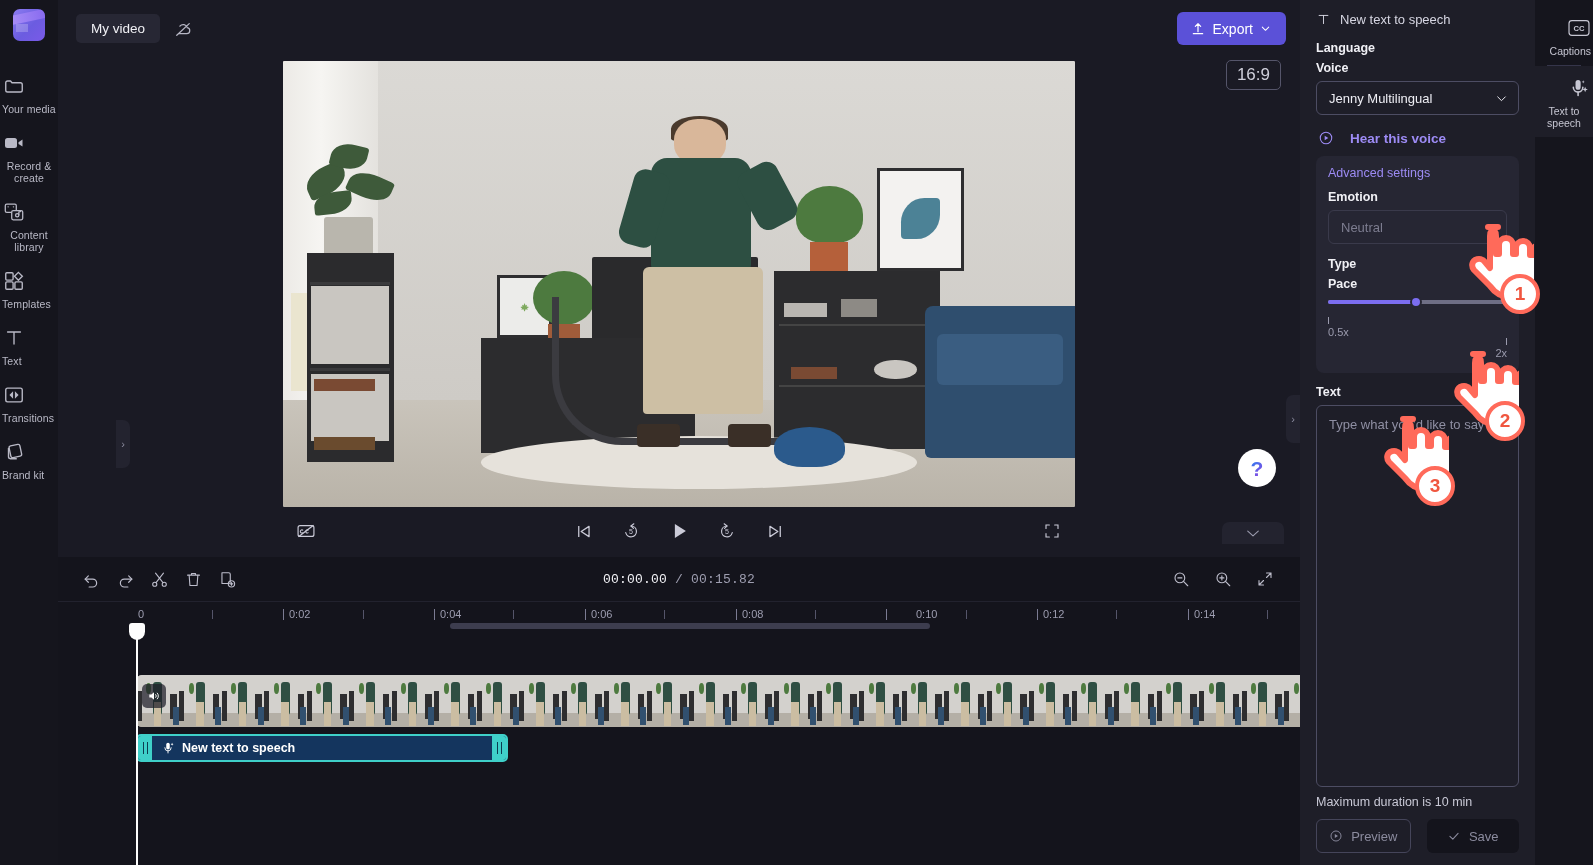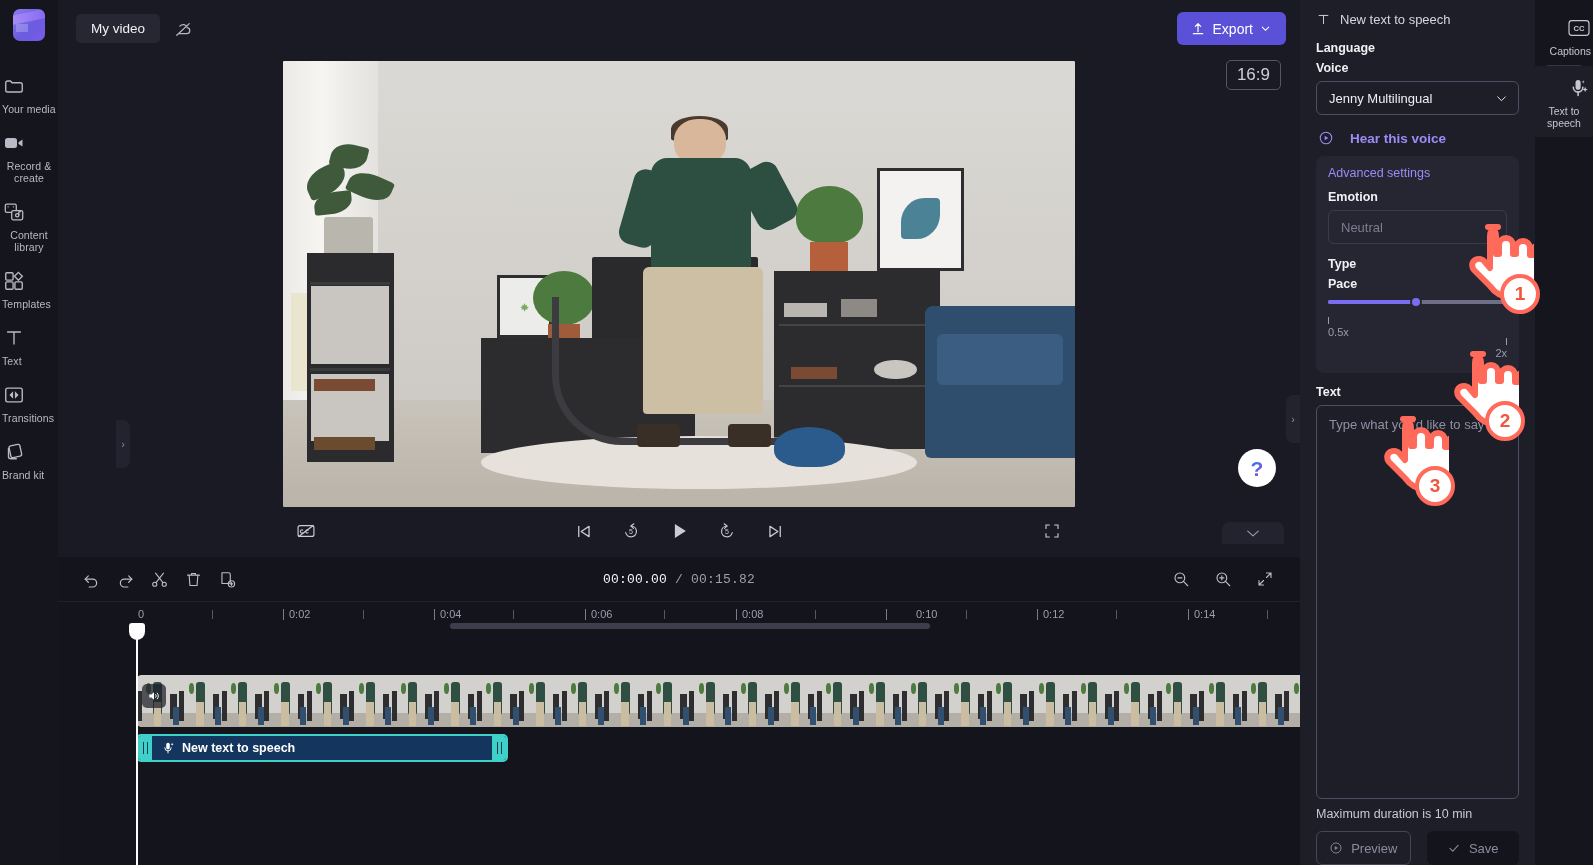--- a/index.html
+++ b/index.html
@@ -228,21 +228,21 @@
   .slider-ends { display:flex; justify-content:flex-start; margin-top:10px; font-size:11px; color:#9b9bae;flex-direction:column; }
   .slider-ends .e { display:flex; flex-direction:column; gap:2px; }
   .tick-mark { width:1px; height:7px; background:#9b9bae; }
   .rp-textarea {
     width:100%; flex:1; min-height:255px; border:1px solid #4d4d63; border-radius:6px;
     background:transparent; color:#b0b0c2; font-size:13px; padding:11px 12px;
     font-family:"Liberation Sans", sans-serif; resize:none; outline:none;
   }
   .rp-textarea::placeholder { color:#8f8fa3; }
   .max-dur { font-size:12.5px; color:#c9c9d6; margin:8px 0 10px 0; }
-  .rp-actions { display:flex; gap:16px; }
+  .rp-actions { display:flex; gap:16px; padding-bottom:12px; }
   .btn-prev { flex:1; height:34px; border:1px solid #45455a; border-radius:6px; display:flex; align-items:center; justify-content:center; gap:8px; font-size:13px; color:#8b8b9e; cursor:pointer; }
   .btn-save { flex:1; height:34px; background:#14141c; border-radius:6px; display:flex; align-items:center; justify-content:center; gap:8px; font-size:13px; color:#8b8b9e; cursor:pointer; }
 
   
   .right-rail { width:58px; min-width:58px; height:865px; background:#15151d; display:flex; flex-direction:column; align-items:center; padding-top:6px; position:relative; z-index:3; }
   .rr-item { width:58px; padding:10px 2px 8px 2px; display:flex; flex-direction:column; align-items:flex-end; gap:5px; cursor:pointer; position:relative; }
   .rr-item .rr-ico { width:24px; height:24px; display:flex; align-items:center; justify-content:center; color:#c6c6d2; }
   .rr-item .rr-lbl { font-size:10.5px; line-height:12px; color:#c6c6d2; text-align:center; }
   .rr-item.active { background:#1e1e28; }
   .rr-div { width:34px; height:1px; background:#35354a; }

